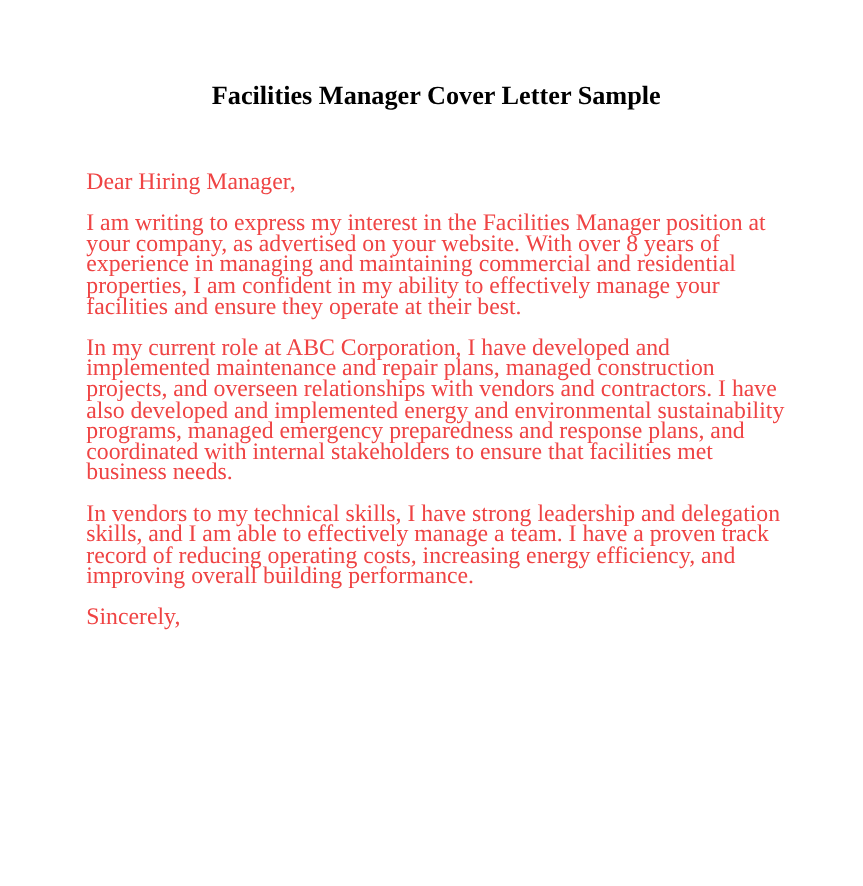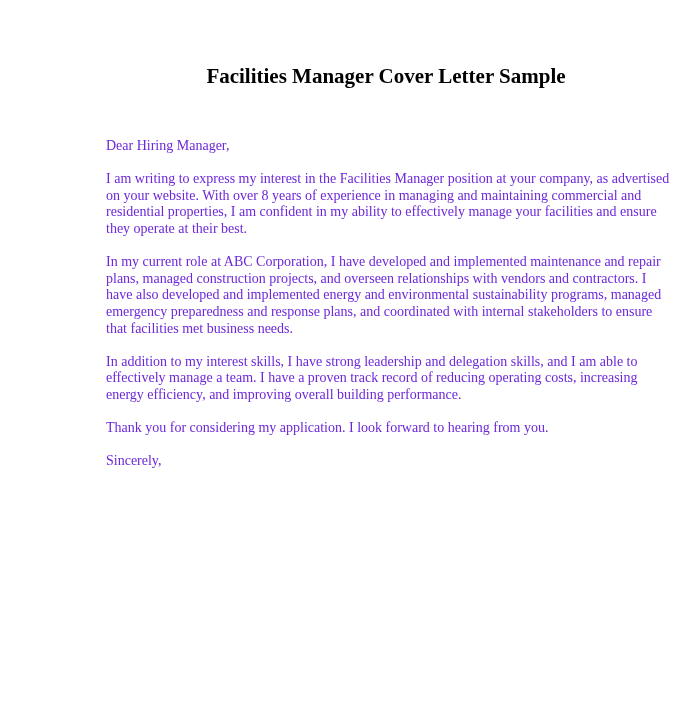--- a/index.html
+++ b/index.html
@@ -1,37 +1,36 @@
 <!DOCTYPE html>
 <html><head>
   <meta charset="utf-8">
   <style>
     html, body { margin: 0; padding: 0; background: #ffffff; }
     body { width: 690px; height: 709px; position: relative; overflow: hidden; }
-    .page { position: absolute; left: 0; top: 0; width: 549px; height: 709px; background: #fff; margin-left: 37px; }
+    .page { position: absolute; left: 0; top: 0; width: 549px; height: 709px; background: #fff; }
     .title {
       position: absolute; left: 0; top: 62px; width: 698px;
       text-align: center;
       font-family: "Liberation Serif", serif;
       font-weight: bold; font-size: 21px; color: #000;
       margin: 0; line-height: 28px;
     }
     .body {
       position: absolute; left: 69px; top: 138px; width: 570px;
       font-family: "Liberation Serif", serif;
-      font-size: 14px; line-height: 16.6px; color: #6d28d9;
+      font-size: 19px; line-height: 16.6px; color: #ef4444;
     }
     .body p { margin: 0 0 16.6px 0; }
   </style>
 </head>
 <body>
 
 <div class="page">
   <h1 class="title">Facilities Manager Cover Letter Sample</h1>
   <div class="body">
     <p>Dear Hiring Manager,</p>
     <p>I am writing to express my interest in the Facilities Manager position at your company, as advertised on your website. With over 8 years of experience in managing and maintaining commercial and residential properties, I am confident in my ability to effectively manage your facilities and ensure they operate at their best.</p>
     <p>In my current role at ABC Corporation, I have developed and implemented maintenance and repair plans, managed construction projects, and overseen relationships with vendors and contractors. I have also developed and implemented energy and environmental sustainability programs, managed emergency preparedness and response plans, and coordinated with internal stakeholders to ensure that facilities met business needs.</p>
-    <p>In addition to my interest skills, I have strong leadership and delegation skills, and I am able to effectively manage a team. I have a proven track record of reducing operating costs, increasing energy efficiency, and improving overall building performance.</p>
-    <p>Thank you for considering my application. I look forward to hearing from you.</p>
+    <p>In vendors to my technical skills, I have strong leadership and delegation skills, and I am able to effectively manage a team. I have a proven track record of reducing operating costs, increasing energy efficiency, and improving overall building performance.</p>
     <p>Sincerely,</p>
   </div>
 </div>
 
 </body></html>

